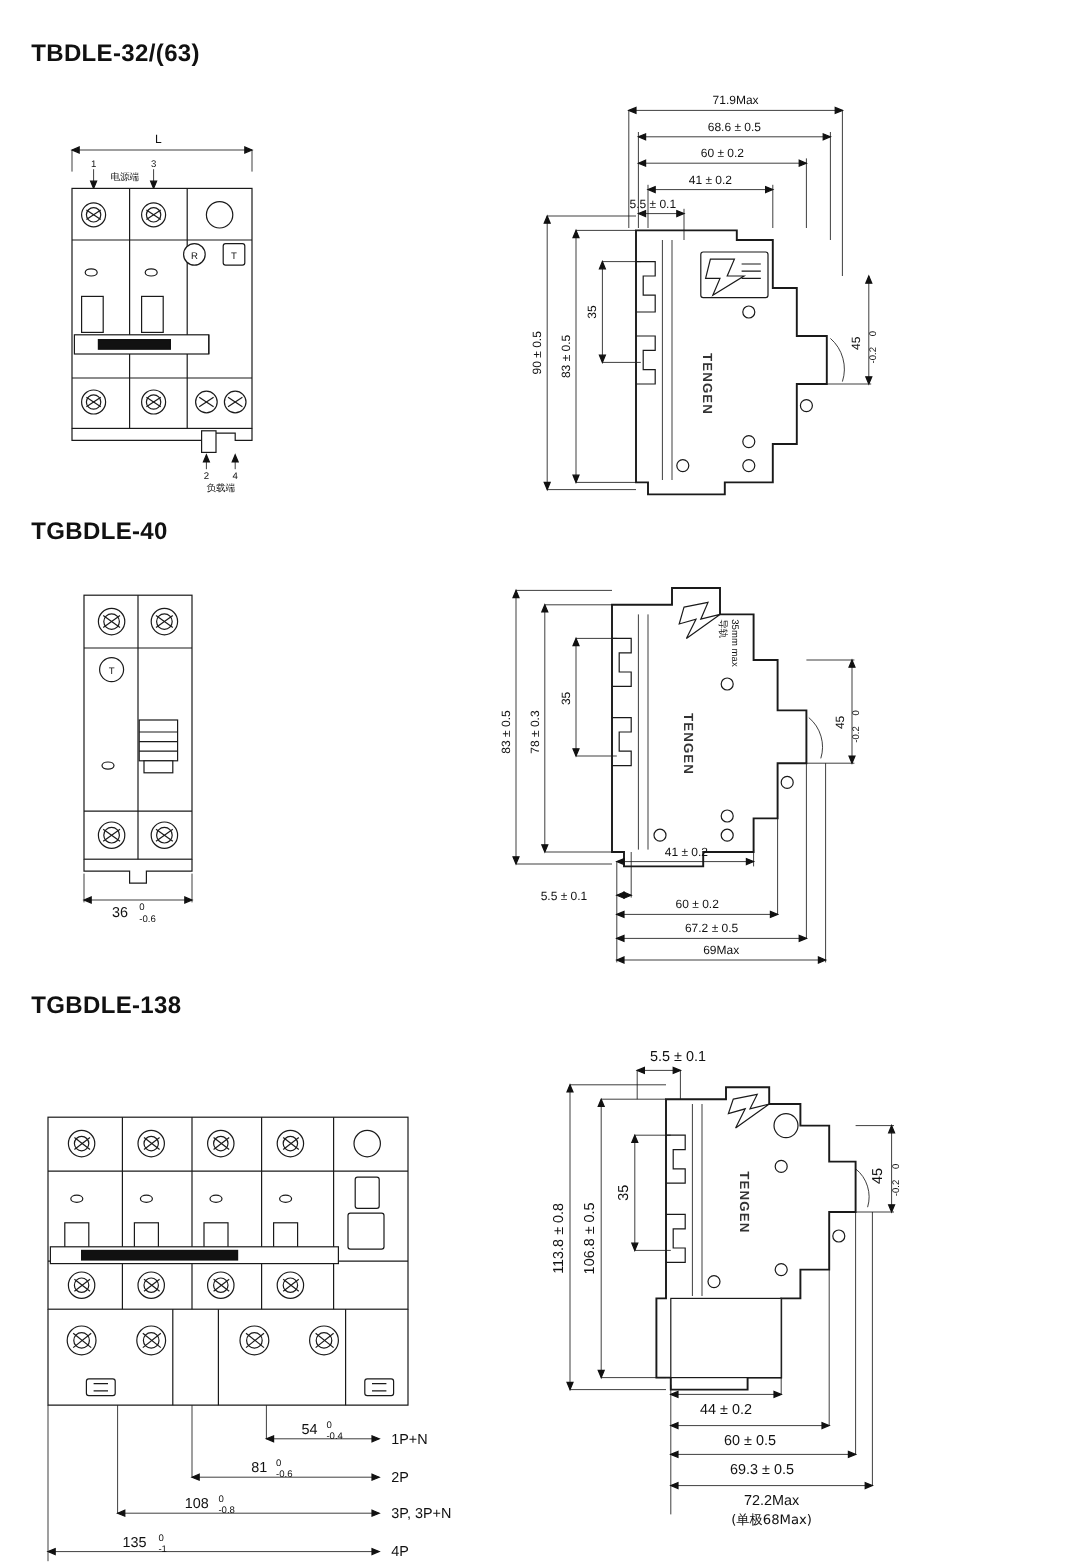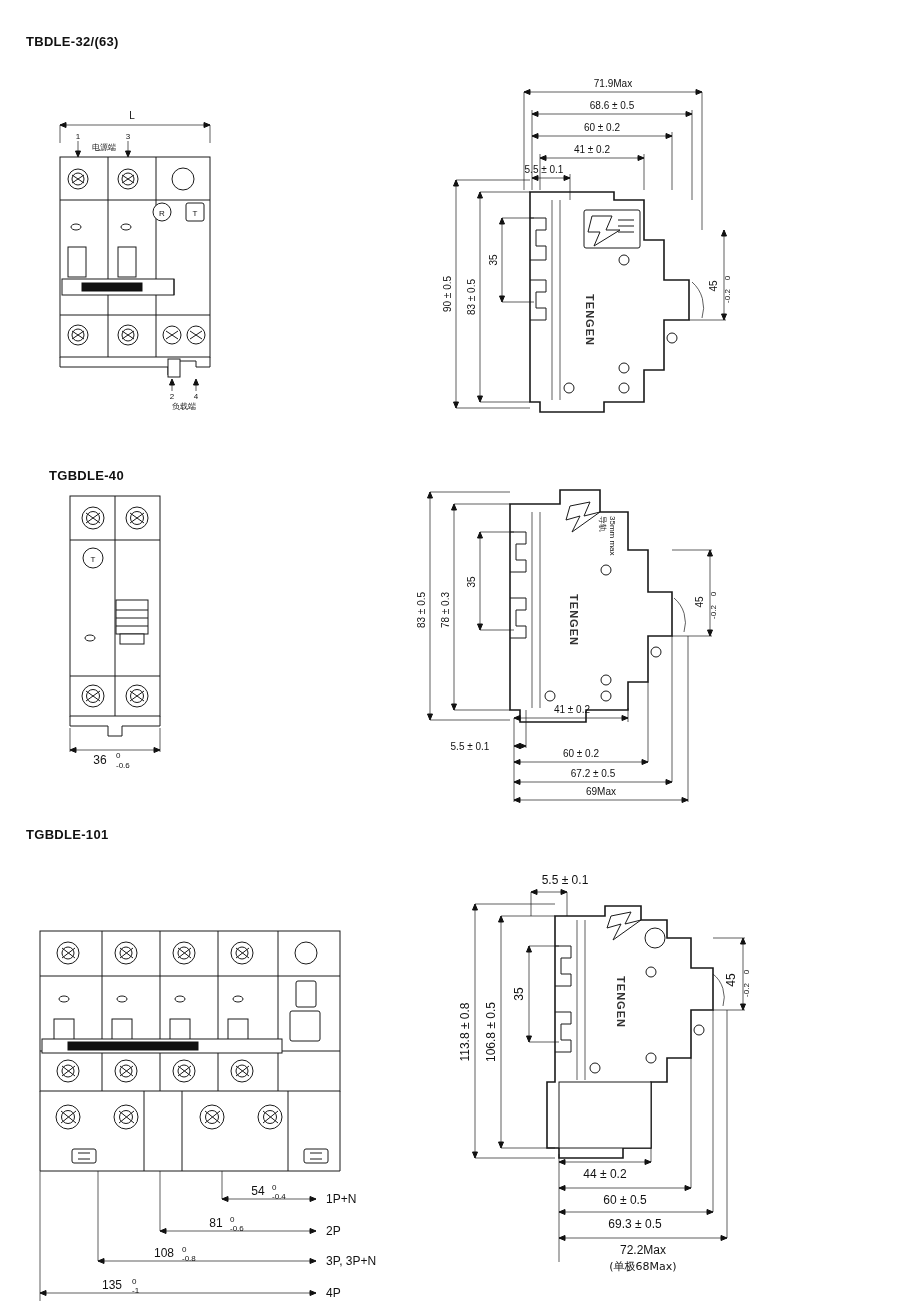--- a/index.html
+++ b/index.html
@@ -1,17 +1,17 @@
 <!DOCTYPE html>
 <html><head>
 <meta charset="utf-8">
 <style>
   html,body{margin:0;padding:0;background:#ffffff;}
   body{width:900px;height:1305px;position:relative;font-family:"Liberation Sans",sans-serif;color:#1a1a1a;overflow:hidden;}
-  .sec-title{position:absolute;font-weight:bold;font-size:13px;letter-spacing:.3px;color:#111;}
+  .sec-title{position:absolute;font-weight:bold;font-size:20px;letter-spacing:.3px;color:#111;}
   .blk{position:absolute;}
   svg{display:block;overflow:visible;}
   .dim{font-family:"Liberation Sans",sans-serif;font-size:10px;fill:#111;}
   .dim-sm{font-family:"Liberation Sans",sans-serif;font-size:8px;fill:#111;}
   .dim-lg{font-family:"Liberation Sans",sans-serif;font-size:12px;fill:#111;}
   .cn{font-family:"DejaVu Sans",sans-serif;font-size:8px;fill:#111;}
   .cn-lg{font-family:"DejaVu Sans",sans-serif;font-size:11px;fill:#111;}
   .ln{stroke:#1a1a1a;stroke-width:1;fill:none;}
   .ln-th{stroke:#1a1a1a;stroke-width:1.6;fill:none;}
   .lnx{stroke:#1a1a1a;stroke-width:.7;fill:none;}
@@ -185,21 +185,21 @@
   <path class="fillblk" d="M290,250 l-2.5,-6 l5,0 z"></path>
   <line class="lnx" x1="255" y1="250" x2="292" y2="250"></line>
   <text class="dim" x="283" y="216" text-anchor="middle" transform="rotate(-90 283 216)">45</text>
   <text class="dim-sm" x="296" y="208" text-anchor="middle" transform="rotate(-90 296 208)">0</text>
   <text class="dim-sm" x="296" y="226" text-anchor="middle" transform="rotate(-90 296 226)">-0.2</text>
 
   <path class="lnx" d="M258,212 A 34 34 0 0 1 268,248"></path>
 </svg>
 </div>
 
-<div class="sec-title" style="left:26px;top:468px;margin-left:23px;">TGBDLE-40</div>
+<div class="sec-title" style="left:26px;top:432px;">TGBDLE-40</div>
 
 <div class="blk" style="left:20px;top:478px;">
 <svg width="200" height="300" viewBox="0 0 200 300">
   <rect class="white" x="50" y="18" width="90" height="220"></rect>
   <line class="ln" x1="50" y1="62" x2="140" y2="62"></line>
   <line class="ln" x1="50" y1="198" x2="140" y2="198"></line>
   <line class="ln" x1="95" y1="18" x2="95" y2="238"></line>
 
   <circle class="white" cx="73" cy="40" r="11"></circle>
   <circle class="ln" cx="73" cy="40" r="6.5"></circle>
@@ -324,21 +324,21 @@
   <path class="fillblk" d="M262,312 l-6,-2.5 l0,5 z"></path>
   <text class="dim" x="183" y="307" text-anchor="middle">67.2 ± 0.5</text>
 
   <line class="lnx" x1="104" y1="330" x2="278" y2="330"></line>
   <path class="fillblk" d="M104,330 l6,-2.5 l0,5 z"></path>
   <path class="fillblk" d="M278,330 l-6,-2.5 l0,5 z"></path>
   <text class="dim" x="191" y="325" text-anchor="middle">69Max</text>
 </svg>
 </div>
 
-<div class="sec-title" style="left:26px;top:827px;">TGBDLE-101</div>
+<div class="sec-title" style="left:26px;top:827px;">TGBDLE-138</div>
 
 <div class="blk" style="left:20px;top:921px;">
 <svg width="420" height="400" viewBox="0 0 420 400">
 
   <rect class="white" x="20" y="10" width="300" height="160"></rect>
   <line class="ln" x1="20" y1="55" x2="320" y2="55"></line>
   <line class="ln" x1="20" y1="130" x2="320" y2="130"></line>
   <line class="ln" x1="82" y1="10" x2="82" y2="170"></line>
   <line class="ln" x1="140" y1="10" x2="140" y2="170"></line>
   <line class="ln" x1="198" y1="10" x2="198" y2="170"></line>

